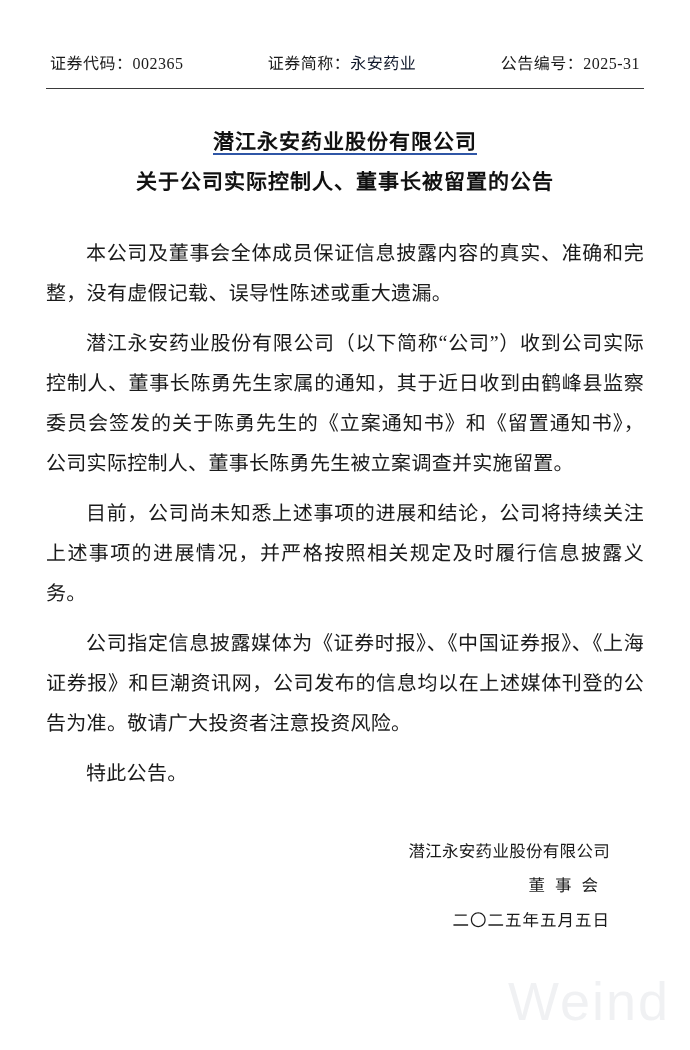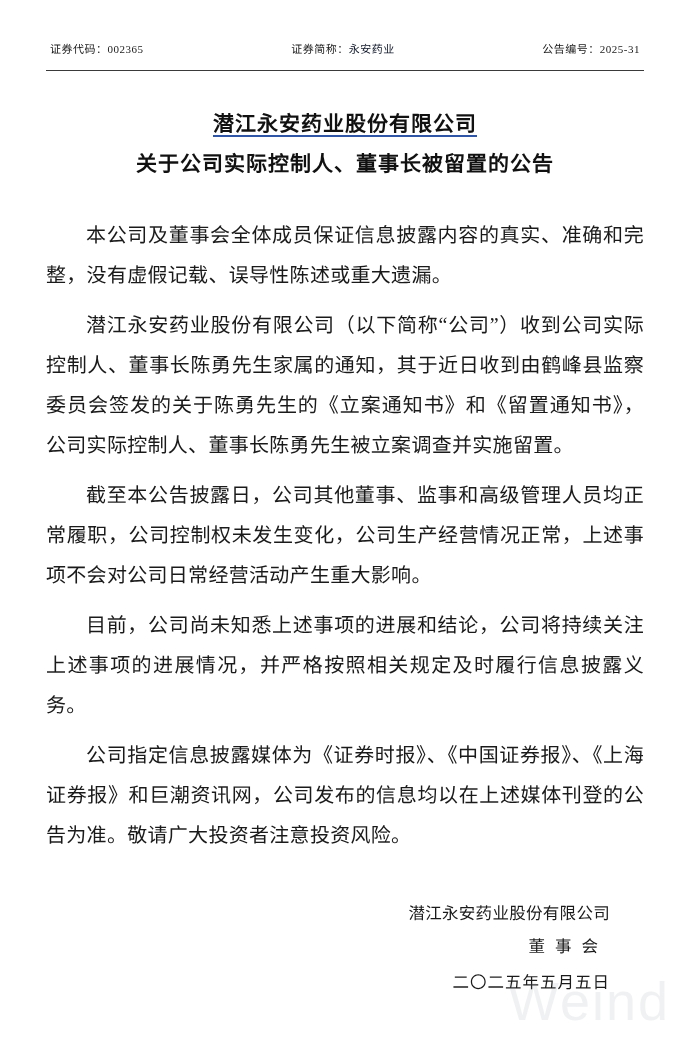--- a/index.html
+++ b/index.html
@@ -22,23 +22,23 @@
     height: 1050px;
     box-sizing: border-box;
     padding: 34px 46px 0 46px;
   }
 
   
   .doc-header {
     display: flex;
     justify-content: space-between;
     align-items: baseline;
-    font-size: 11px;
+    font-size: 16px;
     letter-spacing: 0.5px;
-    margin-top: 6px;
+    margin-top: 16px;
     margin-bottom: 14px;
     padding: 0 4px;
   }
   .doc-header .hdr-item {
     white-space: nowrap;
   }
   .hdr-value-underline {
     text-decoration-color: #2f56a6;
     text-underline-offset: 3px;
     color: #0f172a;
@@ -86,21 +86,20 @@
     text-align: right;
     padding-right: 34px;
     font-size: 16.5px;
     line-height: 2.1;
     letter-spacing: 0.3px;
   }
   .signature .sig-org { }
   .signature .sig-board {
     letter-spacing: 10px;
     padding-right: 2px;
-    font-family: Liberation Mono, monospace;
   }
   .signature .sig-date {
     letter-spacing: 1px;
   }
 
   
   .watermark {
     position: absolute;
     right: 20px;
     bottom: 18px;
@@ -133,23 +132,23 @@
   <hr class="hdr-rule">
 
   <div class="title-block">
     <div class="title-line underlined">潜江永安药业股份有限公司</div>
     <div class="title-line">关于公司实际控制人、董事长被留置的公告</div>
   </div>
 
   <div class="body-text">
     <p>本公司及董事会全体成员保证信息披露内容的真实、准确和完整，没有虚假记载、误导性陈述或重大遗漏。</p>
     <p>潜江永安药业股份有限公司（以下简称“公司”）收到公司实际控制人、董事长陈勇先生家属的通知，其于近日收到由鹤峰县监察委员会签发的关于陈勇先生的《立案通知书》和《留置通知书》，公司实际控制人、董事长陈勇先生被立案调查并实施留置。</p>
-    <p>截至本公告披露日，公司其他董事、监事和高级管理人员均正常履职，公司控制权未发生变化，公司生产经营情况正常，上述事项不会对公司日常经营活动产生重大影响。</p>
     <p>目前，公司尚未知悉上述事项的进展和结论，公司将持续关注上述事项的进展情况，并严格按照相关规定及时履行信息披露义务。</p>
     <p>公司指定信息披露媒体为《证券时报》、《中国证券报》、《上海证券报》和巨潮资讯网，公司发布的信息均以在上述媒体刊登的公告为准。敬请广大投资者注意投资风险。</p>
+    <p>特此公告。</p>
   </div>
 
   <div class="signature">
     <div class="sig-org">潜江永安药业股份有限公司</div>
     <div class="sig-board">董事会</div>
     <div class="sig-date">二〇二五年五月五日</div>
   </div>
 
   <div class="watermark">Weind</div>
 

